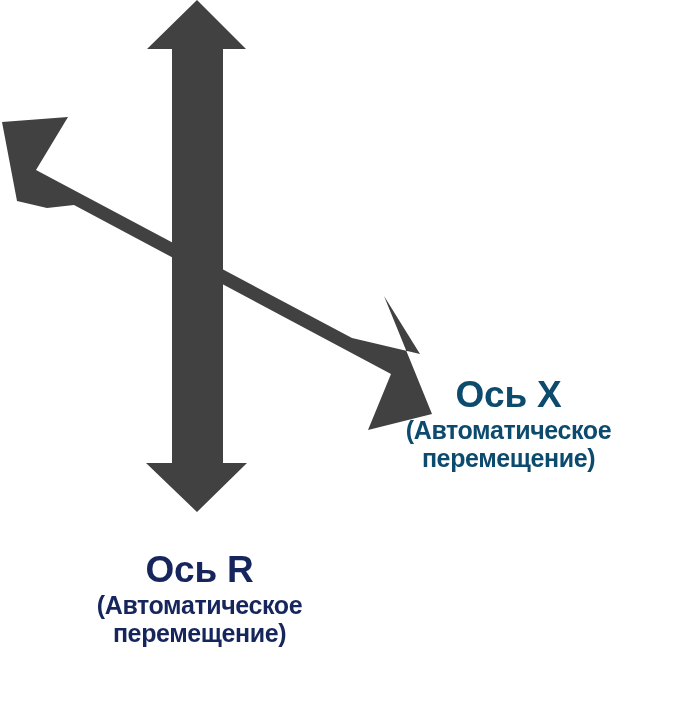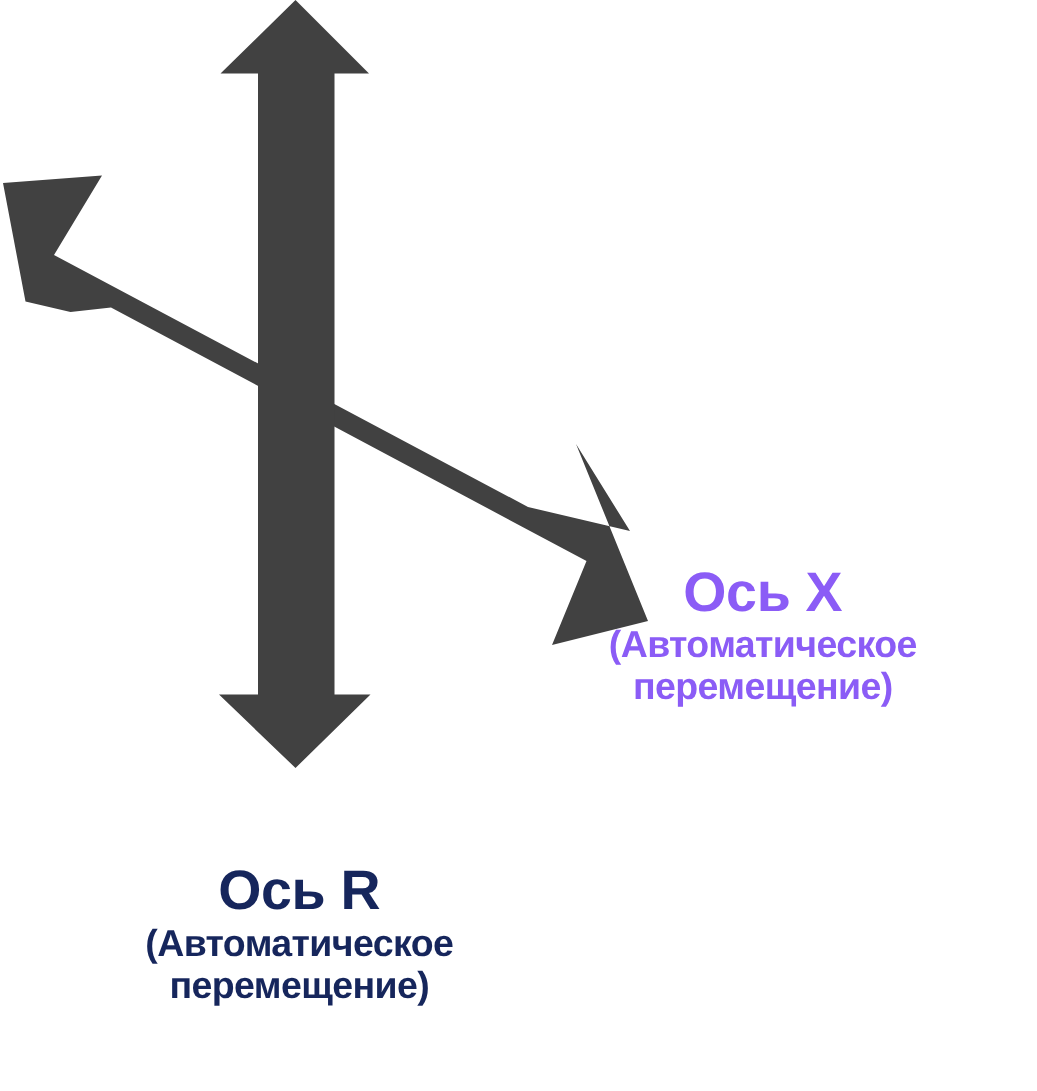--- a/index.html
+++ b/index.html
@@ -38,39 +38,39 @@
     font-size: 25px;
     letter-spacing: -0.4px;
   }
   #x-axis-label-block {
     left: 326px;
     top: 374px;
     width: 365px;
   }
   #r-axis-label-block {
     left: 16px;
-    top: 573px;
+    top: 549px;
     width: 367px;
   }
 </style>
 </head>
 <body style="background: rgb(255, 255, 255);">
 
 <svg id="diagram-canvas" viewBox="0 0 691 727" width="691" height="727" xmlns="http://www.w3.org/2000/svg">
 
   <g>
     <polygon fill="#414141" points="2,122 68,117 36,170 352,338 420,354 384,296 432,414 368,430 391,374 74,205 47,208 17,201"></polygon>
   </g>
 
   <g>
     <polygon fill="#414141" points="197,0 246,49 223,49 223,463 247,463 197,512 146,463 172,463 172,49 147,49"></polygon>
   </g>
 </svg>
 
-<div class="axis-label-block" id="x-axis-label-block" style="color: #8b5cf6;">
+<div class="axis-label-block" id="x-axis-label-block" style="color: #0c4a6e;">
   <div class="axis-title">Ось X</div>
   <div class="axis-sub">(Автоматическое</div>
   <div class="axis-sub">перемещение)</div>
 </div>
 
 <div class="axis-label-block" id="r-axis-label-block" style="color: rgb(22, 38, 92);">
   <div class="axis-title">Ось R</div>
   <div class="axis-sub">(Автоматическое</div>
   <div class="axis-sub">перемещение)</div>
 </div>

